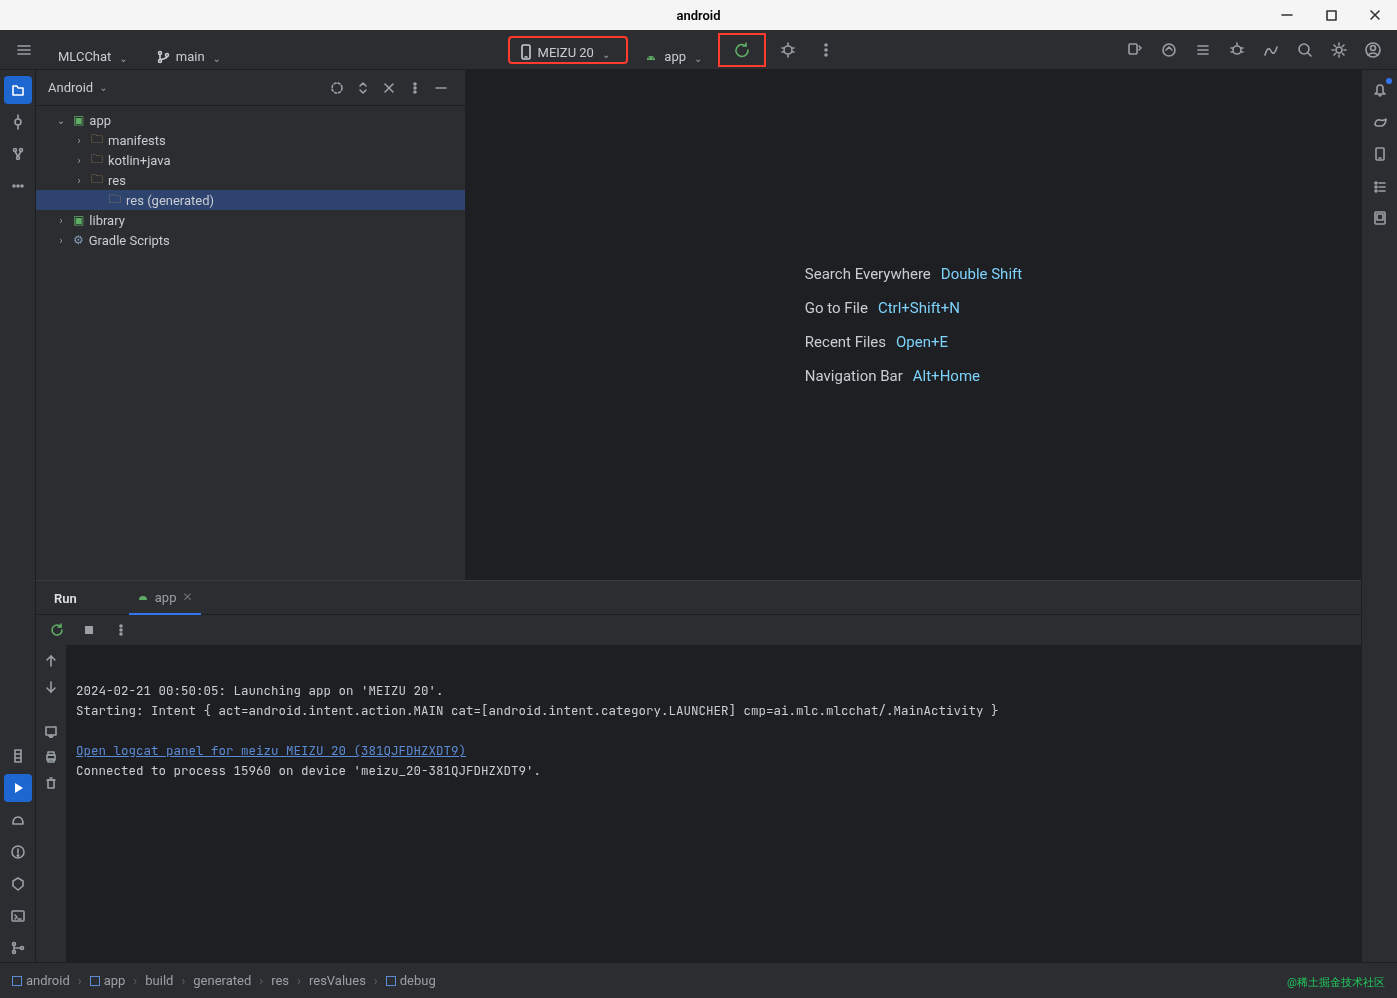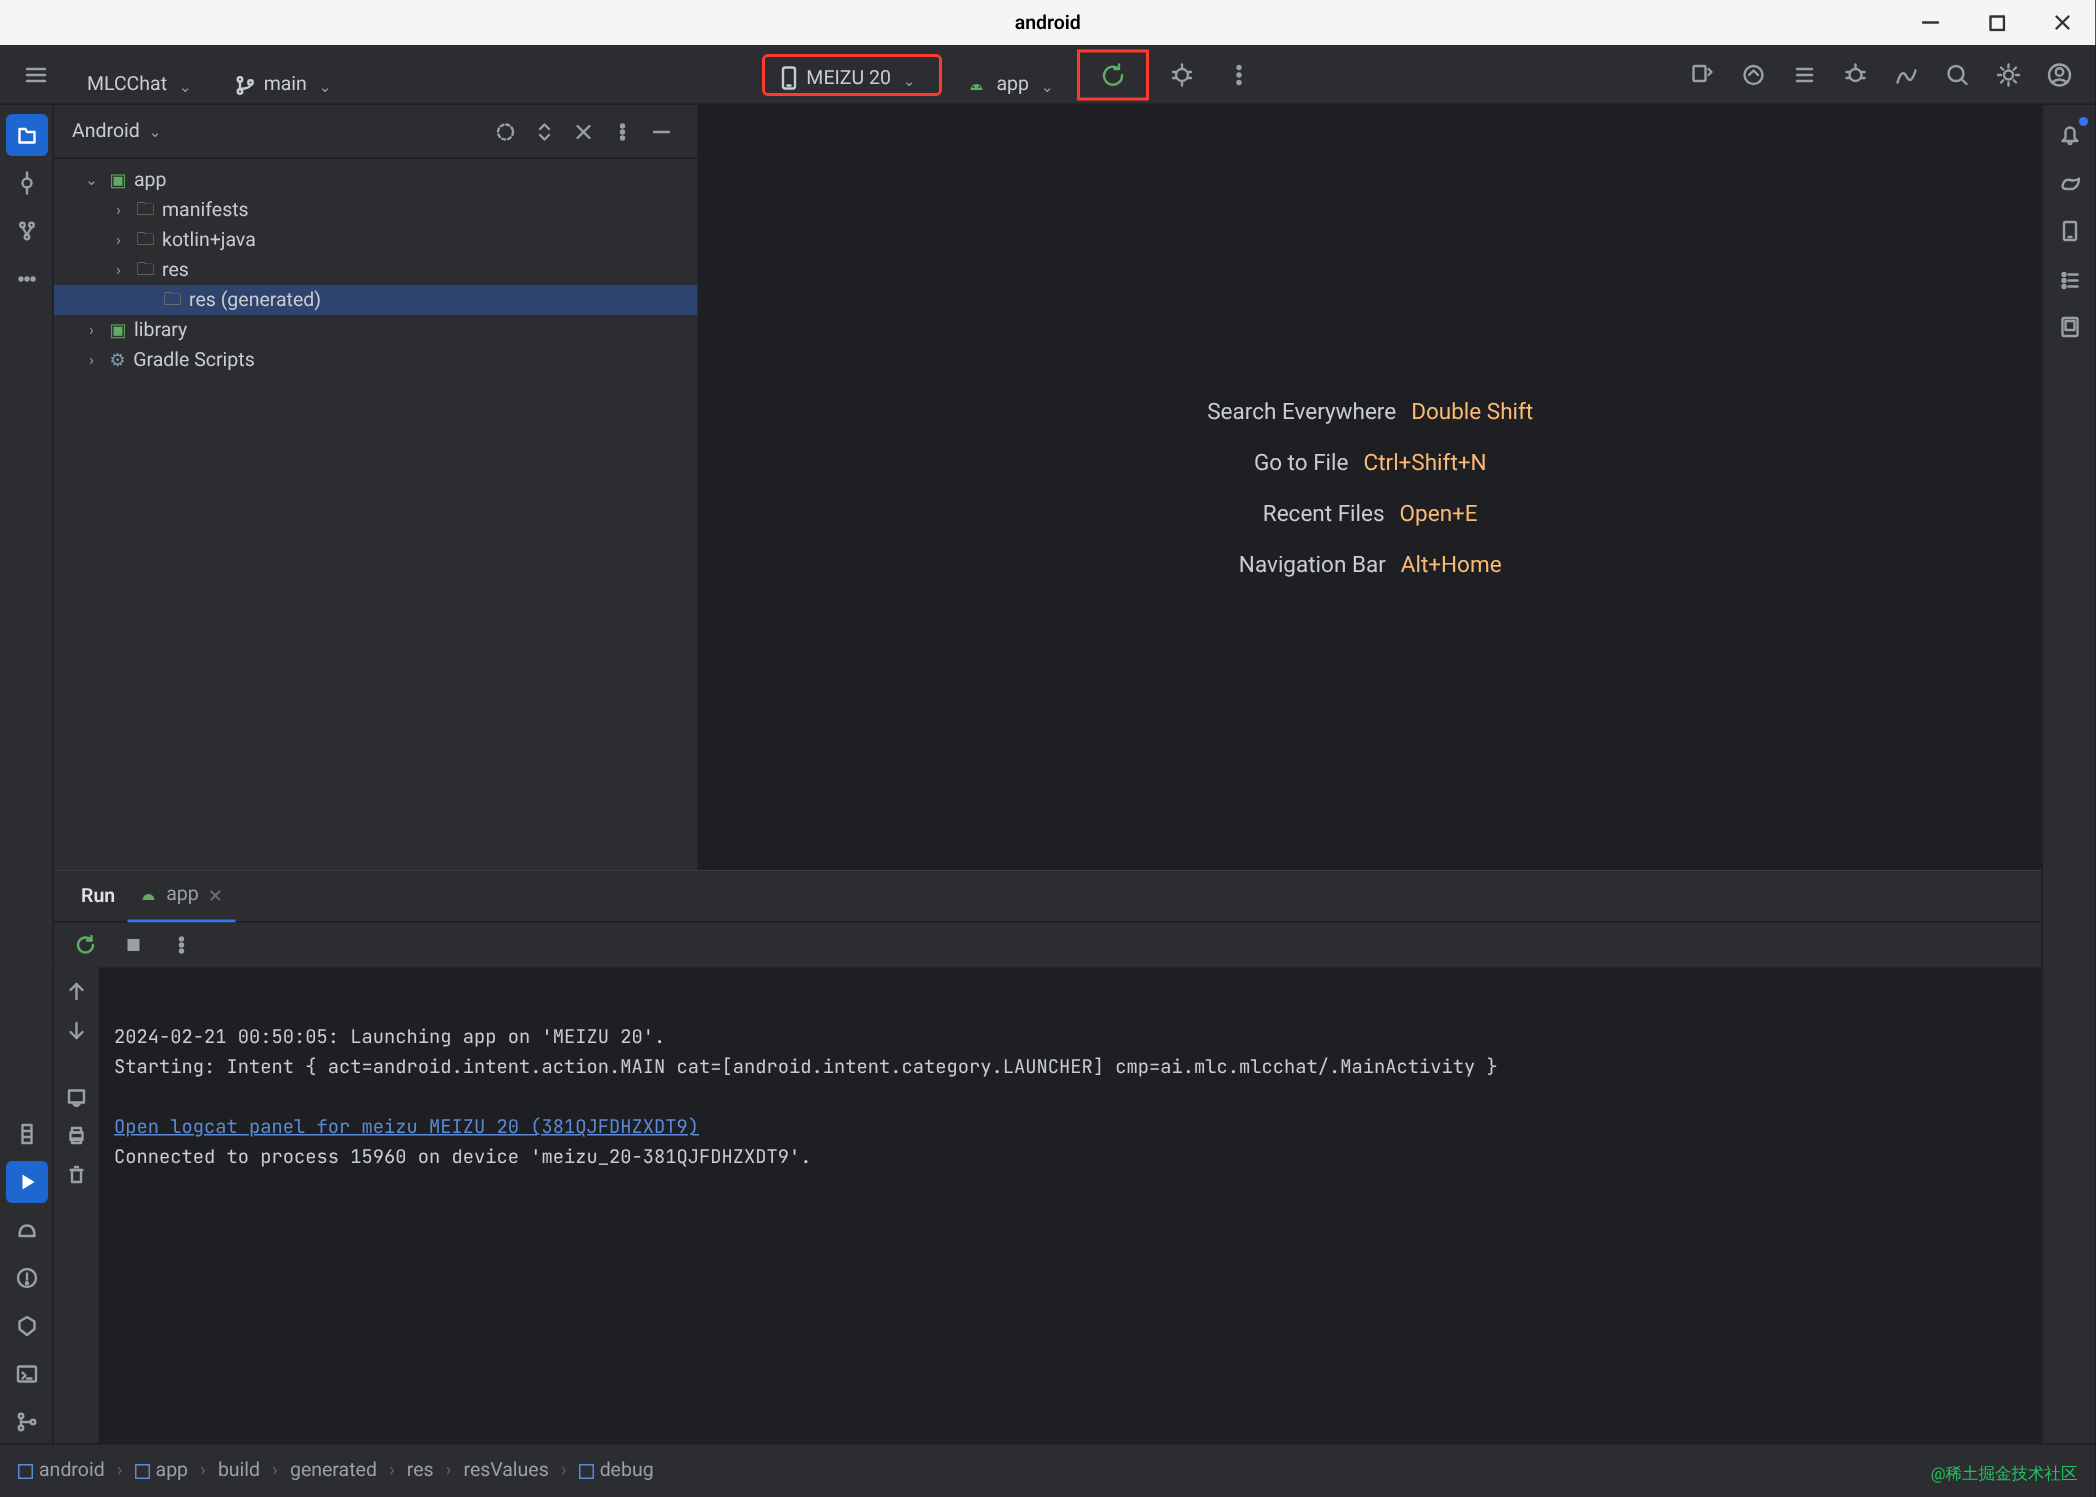--- a/index.html
+++ b/index.html
@@ -37,26 +37,26 @@
 .tree-row .arrow { width: 14px; height: 14px; display: flex; align-items: center; justify-content: center; color: #9aa0a6; font-size: 10px; }
 .tree-row.selected { background: #2e436e; }
 .folder-icon { color: #a98e65; font-size: 12px; }
 .module-icon { color: #5fad65; font-size: 12px; }
 .gradle-icon { color: #7f9bb7; font-size: 12px; }
 .indent-1 { padding-left: 18px; }
 .indent-2 { padding-left: 36px; }
 .indent-3 { padding-left: 54px; }
 .editor-area { flex: 1; background: #1e1f22; display: flex; align-items: center; justify-content: center; }
 .empty-state { color: #9aa0a6; }
-.empty-state .row { display: flex; gap: 10px; padding: 8px 0; font-size: 15px; justify-content: center; }
+.empty-state .row { display: flex; gap: 10px; padding: 8px 0; font-size: 15px; }
 .empty-state .action { color: #c9ccd1; }
-.empty-state .shortcut { color: #fdba74; }
+.empty-state .shortcut { color: #7dd3fc; }
 .empty-state .drop { color: #9aa0a6; padding-top: 8px; font-size: 15px; }
 .bottom-panel { flex: 1; display: flex; flex-direction: column; border-top: 1px solid #393b40; background: #1e1f22; }
-.bottom-tabs { height: 34px; display: flex; align-items: center; padding: 0 10px; background: #2b2d30; border-bottom: 1px solid #1e1f22; }
+.bottom-tabs { height: 34px; display: flex; align-items: flex-start; padding: 0 10px; background: #2b2d30; border-bottom: 1px solid #1e1f22; gap: 44px; }
 .run-tab { display: flex; align-items: center; height: 34px; padding: 0 8px; color: #dfe1e5; font-weight: 600; }
 .app-tab { display: flex; align-items: center; height: 34px; padding: 0 8px; color: #9aa0a6; gap: 6px; border-bottom: 2px solid #3574f0; }
 .close-x { font-size: 12px; color: #6f7275; }
 .console-toolbar { height: 30px; display: flex; align-items: center; padding: 0 10px; gap: 10px; background: #2b2d30; }
 .console-toolbar .icon-btn { width: 22px; height: 22px; }
 .console-body { display: flex; flex: 1; }
 .console-gutter { width: 30px; background: #2b2d30; display: flex; flex-direction: column; align-items: center; padding-top: 4px; gap: 2px; }
 .console-gutter .icon-btn { width: 24px; height: 24px; color: #9aa0a6; }
 .console-text { flex: 1; font-family: "JetBrains Mono", Consolas, monospace; font-size: 12.5px; line-height: 20px; padding: 8px 10px; color: #c9ccd1; white-space: pre-wrap; overflow: auto; margin-top: 28px; }
 .console-link { color: #5b8bd6; text-decoration: underline; }

